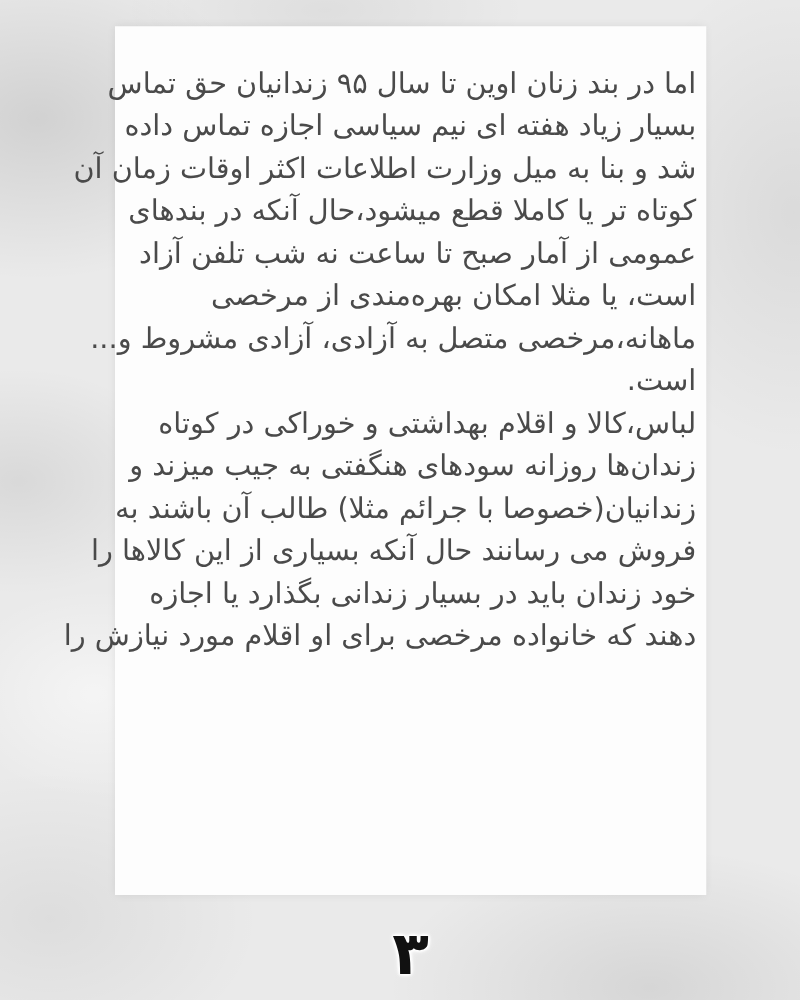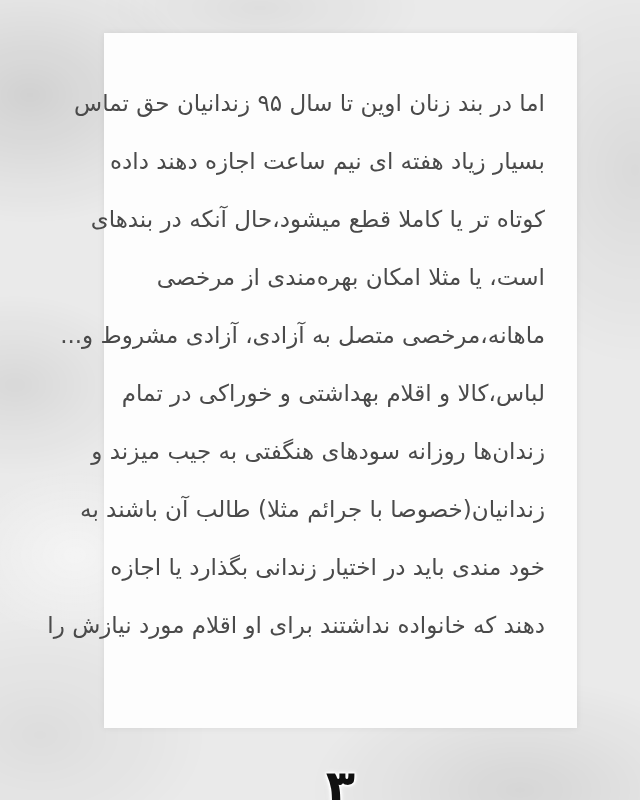--- a/index.html
+++ b/index.html
@@ -1,21 +1,21 @@
 <!DOCTYPE html>
 <html lang="fa" style="--background: #eaeaea; --card: #fdfdfd; --text: #4a4a4a; --page_number: #111111;"><head>
 <meta charset="utf-8">
 <style>
   :root{
     --background:#eaeaea;
     --card:#fdfdfd;
     --text:#4a4a4a;
     --page_number:#111111;
   }
-  *{margin:0;padding:12px;box-sizing:border-box;}
+  *{margin:0;padding:0;box-sizing:border-box;}
   html,body{width:640px;height:800px;overflow:hidden;}
   body{
     font-family:"DejaVu Sans","Liberation Sans",sans-serif;
     background:
       radial-gradient(ellipse 260px 190px at 30px 95px,  rgba(0,0,0,0.105), transparent 68%),
       radial-gradient(ellipse 190px 130px at 15px 385px, rgba(0,0,0,0.075), transparent 70%),
       radial-gradient(ellipse 240px 170px at 40px 735px, rgba(0,0,0,0.055), transparent 70%),
       radial-gradient(ellipse 210px 280px at 635px 170px,rgba(0,0,0,0.065), transparent 70%),
       radial-gradient(ellipse 300px 160px at 520px 790px,rgba(0,0,0,0.085), transparent 70%),
       radial-gradient(ellipse 230px 90px at 260px 8px,   rgba(0,0,0,0.05),  transparent 70%),
@@ -58,25 +58,29 @@
       1px 1px 2px #ffffff, -1px -1px 2px #ffffff,
       1px -1px 2px #ffffff, -1px 1px 2px #ffffff;
   }
 </style>
 </head>
 <body>
 
 <div class="page-card">
   <div class="text-block" dir="rtl">
     <div class="text-line">اما در بند زنان اوین تا سال ۹۵ زندانیان حق تماس</div>
-    <div class="text-line">بسیار زیاد هفته ای نیم ساعت اجازه دهند داده</div>
+    <div class="text-line">بسیار زیاد هفته ای نیم سیاسی اجازه تماس داده</div>
+    <div class="text-line">شد و بنا به میل وزارت اطلاعات اکثر اوقات زمان آن</div>
     <div class="text-line">کوتاه تر یا کاملا قطع میشود،حال آنکه در بندهای</div>
+    <div class="text-line">عمومی از آمار صبح تا ساعت نه شب تلفن آزاد</div>
     <div class="text-line">است، یا مثلا امکان بهره‌مندی از مرخصی</div>
     <div class="text-line">ماهانه،مرخصی متصل به آزادی، آزادی مشروط و...</div>
-    <div class="text-line">لباس،کالا و اقلام بهداشتی و خوراکی در تمام</div>
+    <div class="text-line">است.</div>
+    <div class="text-line">لباس،کالا و اقلام بهداشتی و خوراکی در کوتاه</div>
     <div class="text-line">زندان‌ها روزانه سودهای هنگفتی به جیب میزند و</div>
     <div class="text-line">زندانیان(خصوصا با جرائم مثلا) طالب آن باشند به</div>
-    <div class="text-line">خود مندی باید در اختیار زندانی بگذارد یا اجازه</div>
-    <div class="text-line">دهند که خانواده نداشتند برای او اقلام مورد نیازش را</div>
+    <div class="text-line">فروش می رسانند حال آنکه بسیاری از این کالاها را</div>
+    <div class="text-line">خود زندان باید در بسیار زندانی بگذارد یا اجازه</div>
+    <div class="text-line">دهند که خانواده مرخصی برای او اقلام مورد نیازش را</div>
   </div>
 </div>
 
 <div class="page-number">۳</div>
 
 </body></html>

